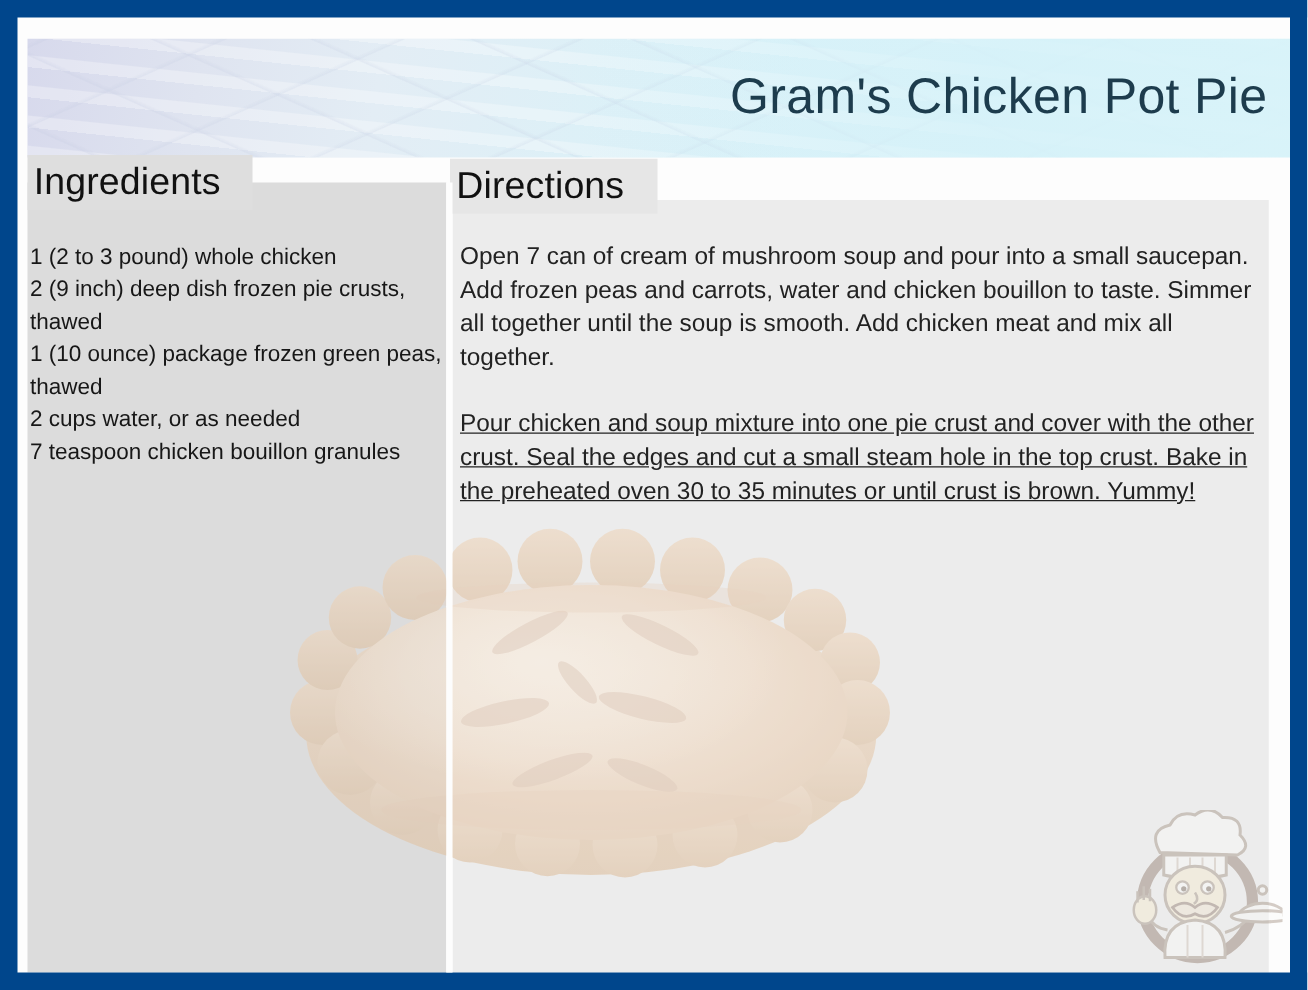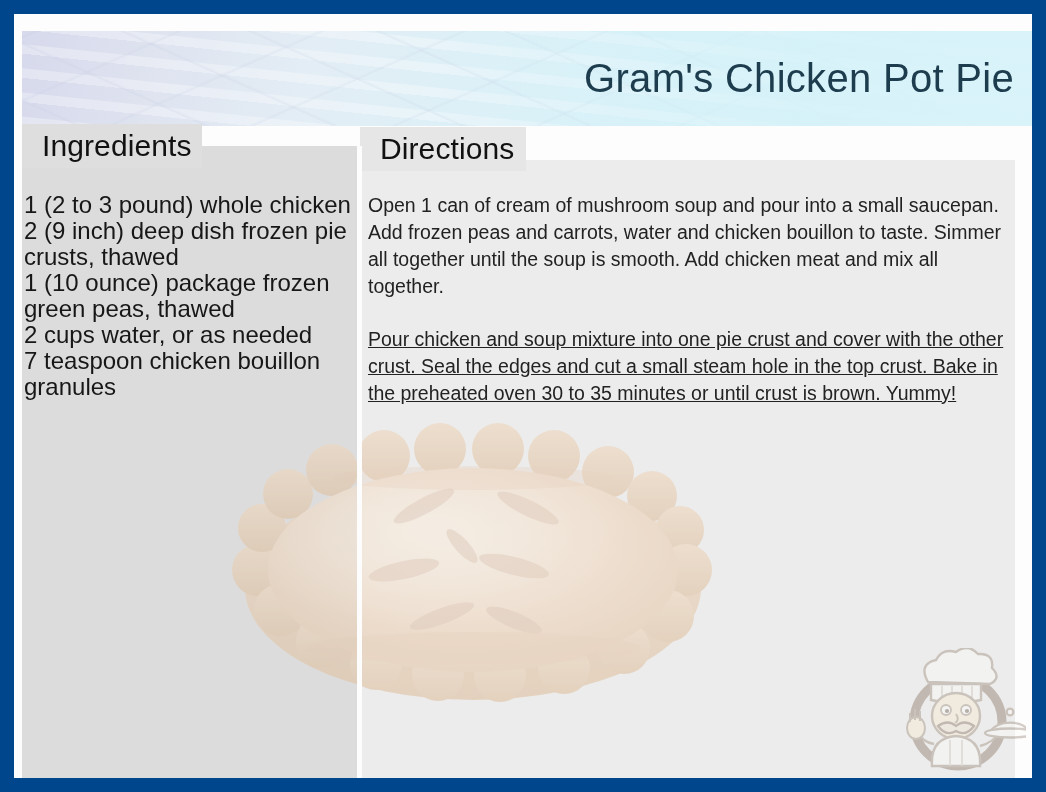--- a/index.html
+++ b/index.html
@@ -100,21 +100,21 @@
     color: #1d3c4d;
     white-space: nowrap;
   }
 
   
   .tab {
     position: absolute;
     background: #dedede;
     display: flex;
     align-items: center;
-    padding-left: 20px;
+    padding-left: 5px;
     box-sizing: border-box;
   }
   .tab span {
     font-size: 30px;
     font-weight: 400;
     color: #111111;
     line-height: 1;
     letter-spacing: .1px;
   }
   #tab-ingredients { left: 22px;  top: 124px; width: 180px; height: 44px; }
@@ -139,21 +139,21 @@
     height: 618px;
     background: #ececec;
   }
 
   
   .ing-list {
     position: absolute;
     left: 24px;
     top: 192px;
     width: 334px;
-    font-size: 24px;
+    font-size: 18px;
     line-height: 26px;
     color: #171717;
     z-index: 6;
   }
   .ing-list div { white-space: normal; }
 
   .dir-body {
     position: absolute;
     left: 368px;
     top: 192px;
@@ -294,21 +294,21 @@
 
   <div class="ing-list">
     <div>1 (2 to 3 pound) whole chicken</div>
     <div>2 (9 inch)  deep dish frozen pie crusts, thawed</div>
     <div>1 (10 ounce) package frozen green peas, thawed</div>
     <div>2 cups water, or as needed</div>
     <div>7 teaspoon chicken bouillon granules</div>
   </div>
 
   <div class="dir-body">
-    <p>Open 1 can of cream of mushroom soup and pour into a small saucepan. Add frozen peas and carrots, water and chicken bouillon to taste. Simmer all together until the soup is smooth. Add chicken meat and mix all together.</p>
+    <p>Open 7 can of cream of mushroom soup and pour into a small saucepan. Add frozen peas and carrots, water and chicken bouillon to taste. Simmer all together until the soup is smooth. Add chicken meat and mix all together.</p>
     <p>Pour chicken and soup mixture into one pie crust and cover with the other crust. Seal the edges and cut a small steam hole in the top crust. Bake in the preheated oven 30 to 35 minutes or until crust is brown. Yummy!</p>
   </div>
 
   <div class="chef-logo">
     <svg viewBox="0 0 128 128" width="128" height="128" aria-hidden="true">
 
       <circle cx="60" cy="74" r="44" fill="none" stroke="#8a7363" stroke-width="9"></circle>
 
       <g fill="#fbfbfa" stroke="#9d8b7b" stroke-width="2.4">
         <path d="M30 34 q-10 -18 8 -22 q6 -12 20 -8 q12 -9 22 2 q16 -1 14 14 q10 10 -2 16 z"></path>

